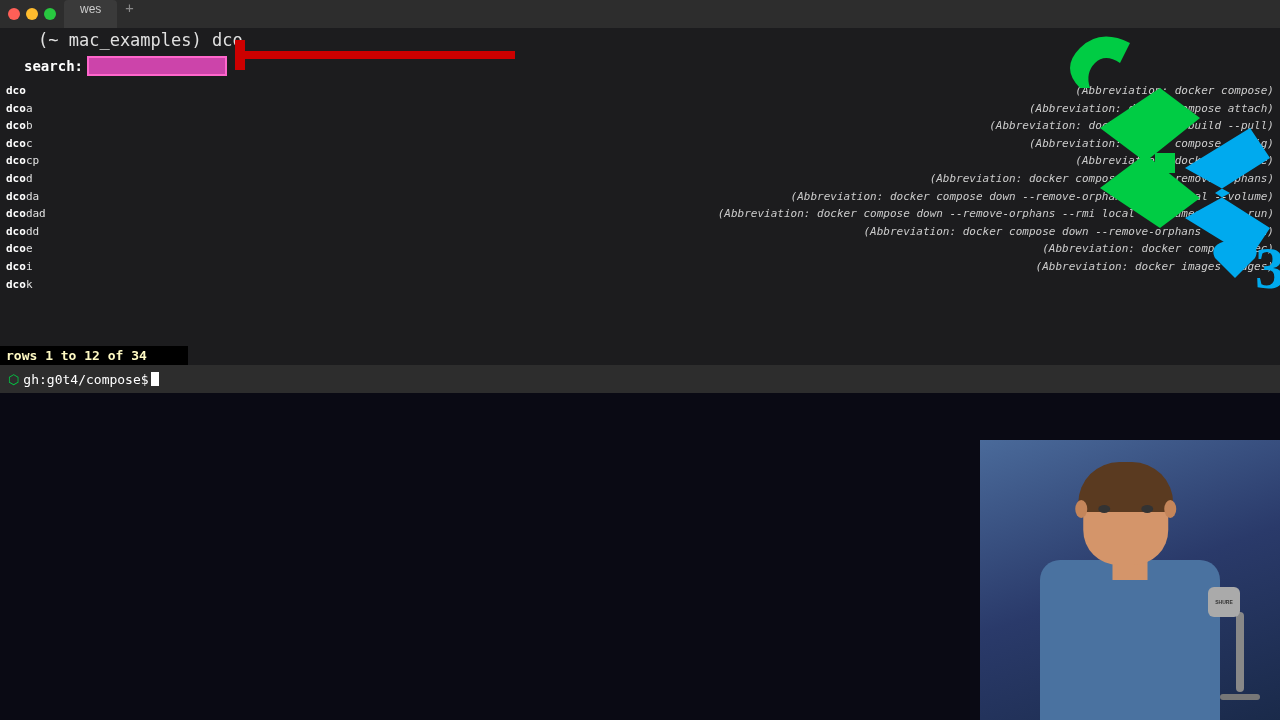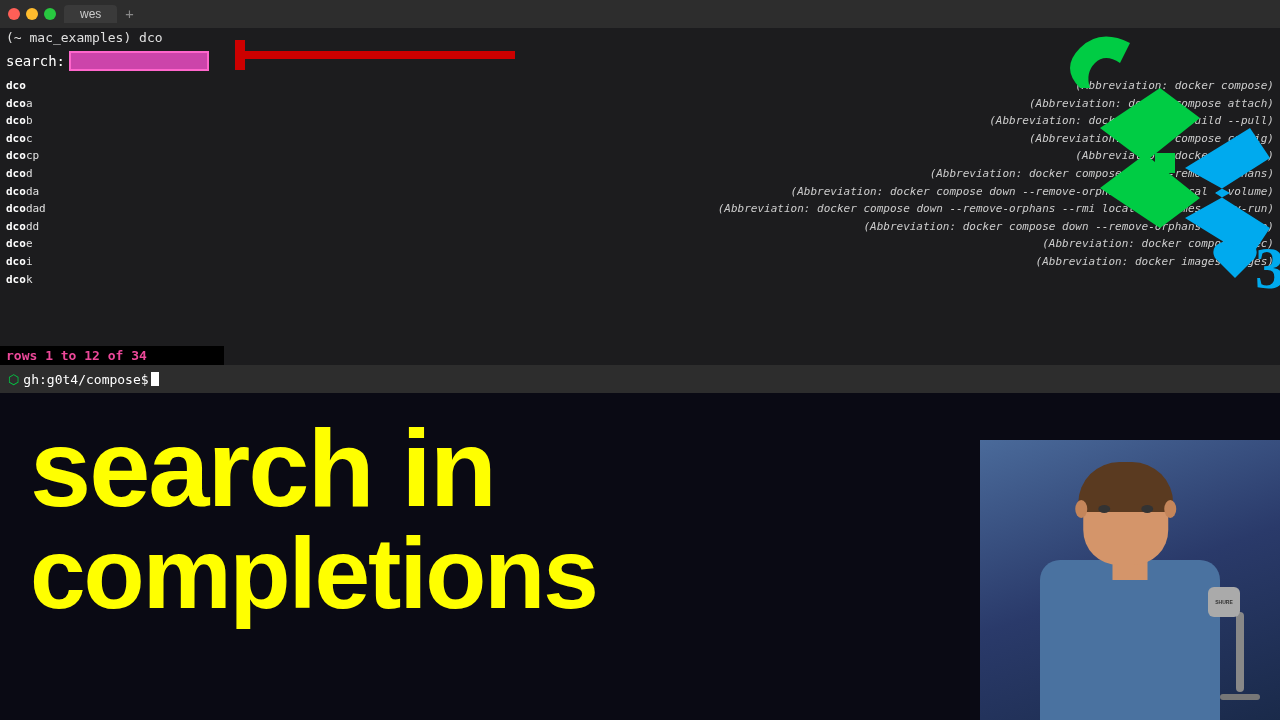--- a/index.html
+++ b/index.html
@@ -16,21 +16,20 @@
       background: #1c1c1e;
       width: 100%;
       height: 365px;
       position: relative;
     }
 
     .tab-bar {
       background: #2d2d2d;
       height: 28px;
       display: flex;
-      align-items: center;
       padding: 0 8px;
       gap: 8px;
     }
 
     .traffic-lights {
       display: flex;
       gap: 6px;
       align-items: center;
     }
 
@@ -54,37 +53,39 @@
 
     .tab-plus {
       color: #888;
       font-size: 14px;
       cursor: pointer;
     }
 
     .terminal-top-prompt {
       background: #1c1c1e;
       color: #e0e0e0;
-      font-size: 13px;
+      font-size: 17px;
       padding: 2px 6px;
       font-family: 'Menlo', 'Monaco', monospace;
+      margin-left: 32px;
     }
 
     .search-bar {
       background: #1c1c1e;
       padding: 4px 6px;
       display: flex;
       align-items: center;
     }
 
     .search-label {
       color: #ffffff;
       font-family: 'Menlo', monospace;
       font-size: 14px;
-      font-weight: normal;
+      font-weight: bold;
+      margin-left: 18px;
     }
 
     .search-input-box {
       background: #cc44aa;
       border: 2px solid #ff66cc;
       width: 140px;
       height: 20px;
       margin-left: 4px;
       display: inline-block;
     }
@@ -113,29 +114,29 @@
       color: #ffffff;
     }
 
     .completion-abbrev {
       color: #cccccc;
       font-style: italic;
     }
 
     .status-bar {
       background: #000000;
-      color: #ec4899;
+      color: #fef9c3;
       font-family: 'Menlo', monospace;
       font-size: 13px;
       font-weight: bold;
       padding: 2px 6px;
       position: absolute;
       bottom: 0;
       left: 0;
-      width: 224px;
+      width: 188px;
     }
 
     
     .bottom-prompt-bar {
       background: #2d2d2d;
       height: 28px;
       display: flex;
       align-items: center;
       padding: 0 8px;
       font-family: 'Menlo', monospace;
@@ -334,24 +335,20 @@
 </div>
 
 <div class="bottom-prompt-bar">
   <span class="prompt-icon">⬡</span>
   <span class="prompt-path">gh:g0t4/compose$</span>
   <span class="prompt-cursor"></span>
 </div>
 
 <div class="lower-section">
 
-  <div class="overlay-text-container">
-    <div class="overlay-text-line1">search in</div>
-    <div class="overlay-text-line2">completions</div>
-  </div>
 
   <div class="webcam-overlay">
     <div class="person-placeholder">
 
       <div style="position:absolute;top:0;left:0;width:100%;height:100%;background:linear-gradient(160deg,#4a6a9a 0%,#2a3a6a 50%,#1a2a4a 100%);"></div>
 
       <div style="position:absolute;bottom:0;left:50%;transform:translateX(-50%);width:180px;height:160px;background:#4a72a0;border-radius:20px 20px 0 0;"></div>
 
       <div style="position:absolute;bottom:140px;left:50%;transform:translateX(-50%);width:35px;height:30px;background:#d4956a;"></div>
 

